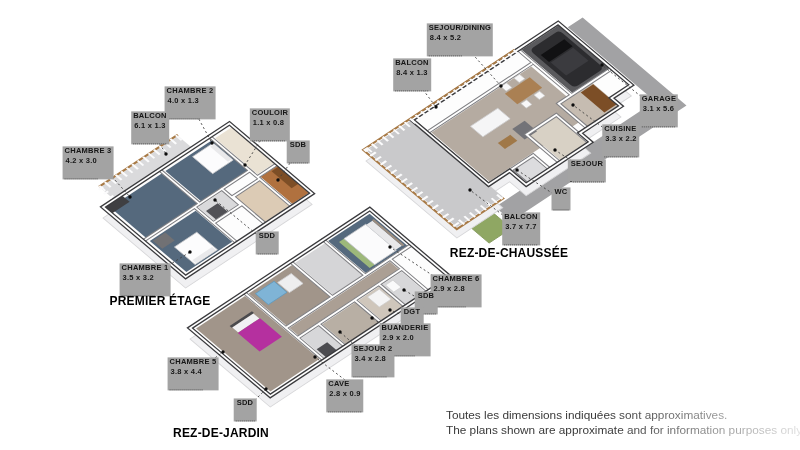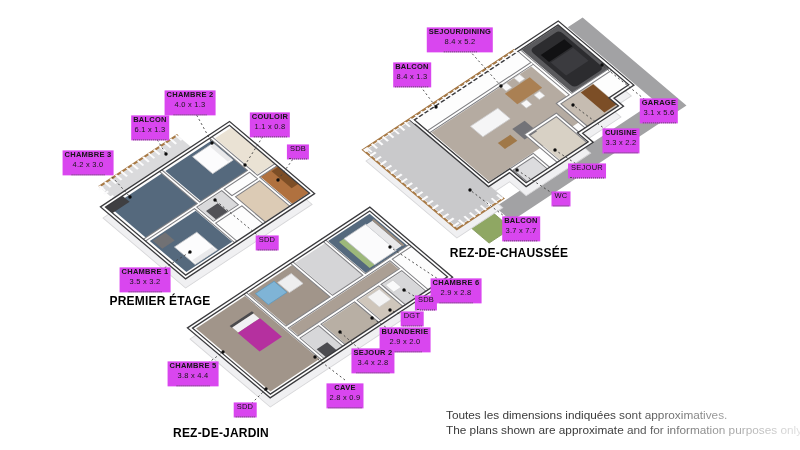--- a/index.html
+++ b/index.html
@@ -1,22 +1,22 @@
 <!DOCTYPE html>
 <html><head>
 <meta charset="utf-8">
 <style>
   html,body{margin:0;padding:0;background:#fff;}
   .stage{position:relative;width:800px;height:450px;background:#ffffff;overflow:hidden;
          font-family:"Liberation Sans",sans-serif;}
   .stage svg{position:absolute;left:0;top:0;}
-  .lbl{position:absolute;transform:translate(-50%,-50%);text-align:center;
+  .lbl{position:absolute;transform:translate(-50%,-50%);text-align:left;
        font-size:7.5px;font-weight:600;letter-spacing:.25px;line-height:1.35;
-       color:#161616;background:#d946ef;padding:0 2px;white-space:nowrap;}
-  .lbl .dim{display:inline-block;border-bottom:1px dotted #4f4f4f;padding:0 1px 4px 1px;font-weight:400;}
+       color:#161616;background:#a3a3a3;padding:0 2px;white-space:nowrap;}
+  .lbl .dim{display:inline-block;border-bottom:1px dotted #4f4f4f;padding:0 1px 12px 1px;font-weight:700;}
   .ftitle{position:absolute;transform:translate(-50%,-50%);font-size:12px;font-weight:bold;
           letter-spacing:.2px;color:#000;white-space:nowrap;}
   .disclaimer{position:absolute;left:446px;top:408px;font-size:11.8px;line-height:14.6px;
               color:#3a3a3a;white-space:nowrap;}
   .fade{position:absolute;left:610px;top:404px;width:190px;height:44px;
         background:linear-gradient(90deg,rgba(255,255,255,0) 0%,rgba(255,255,255,.85) 100%);}
 </style>
 </head>
 <body>
 

